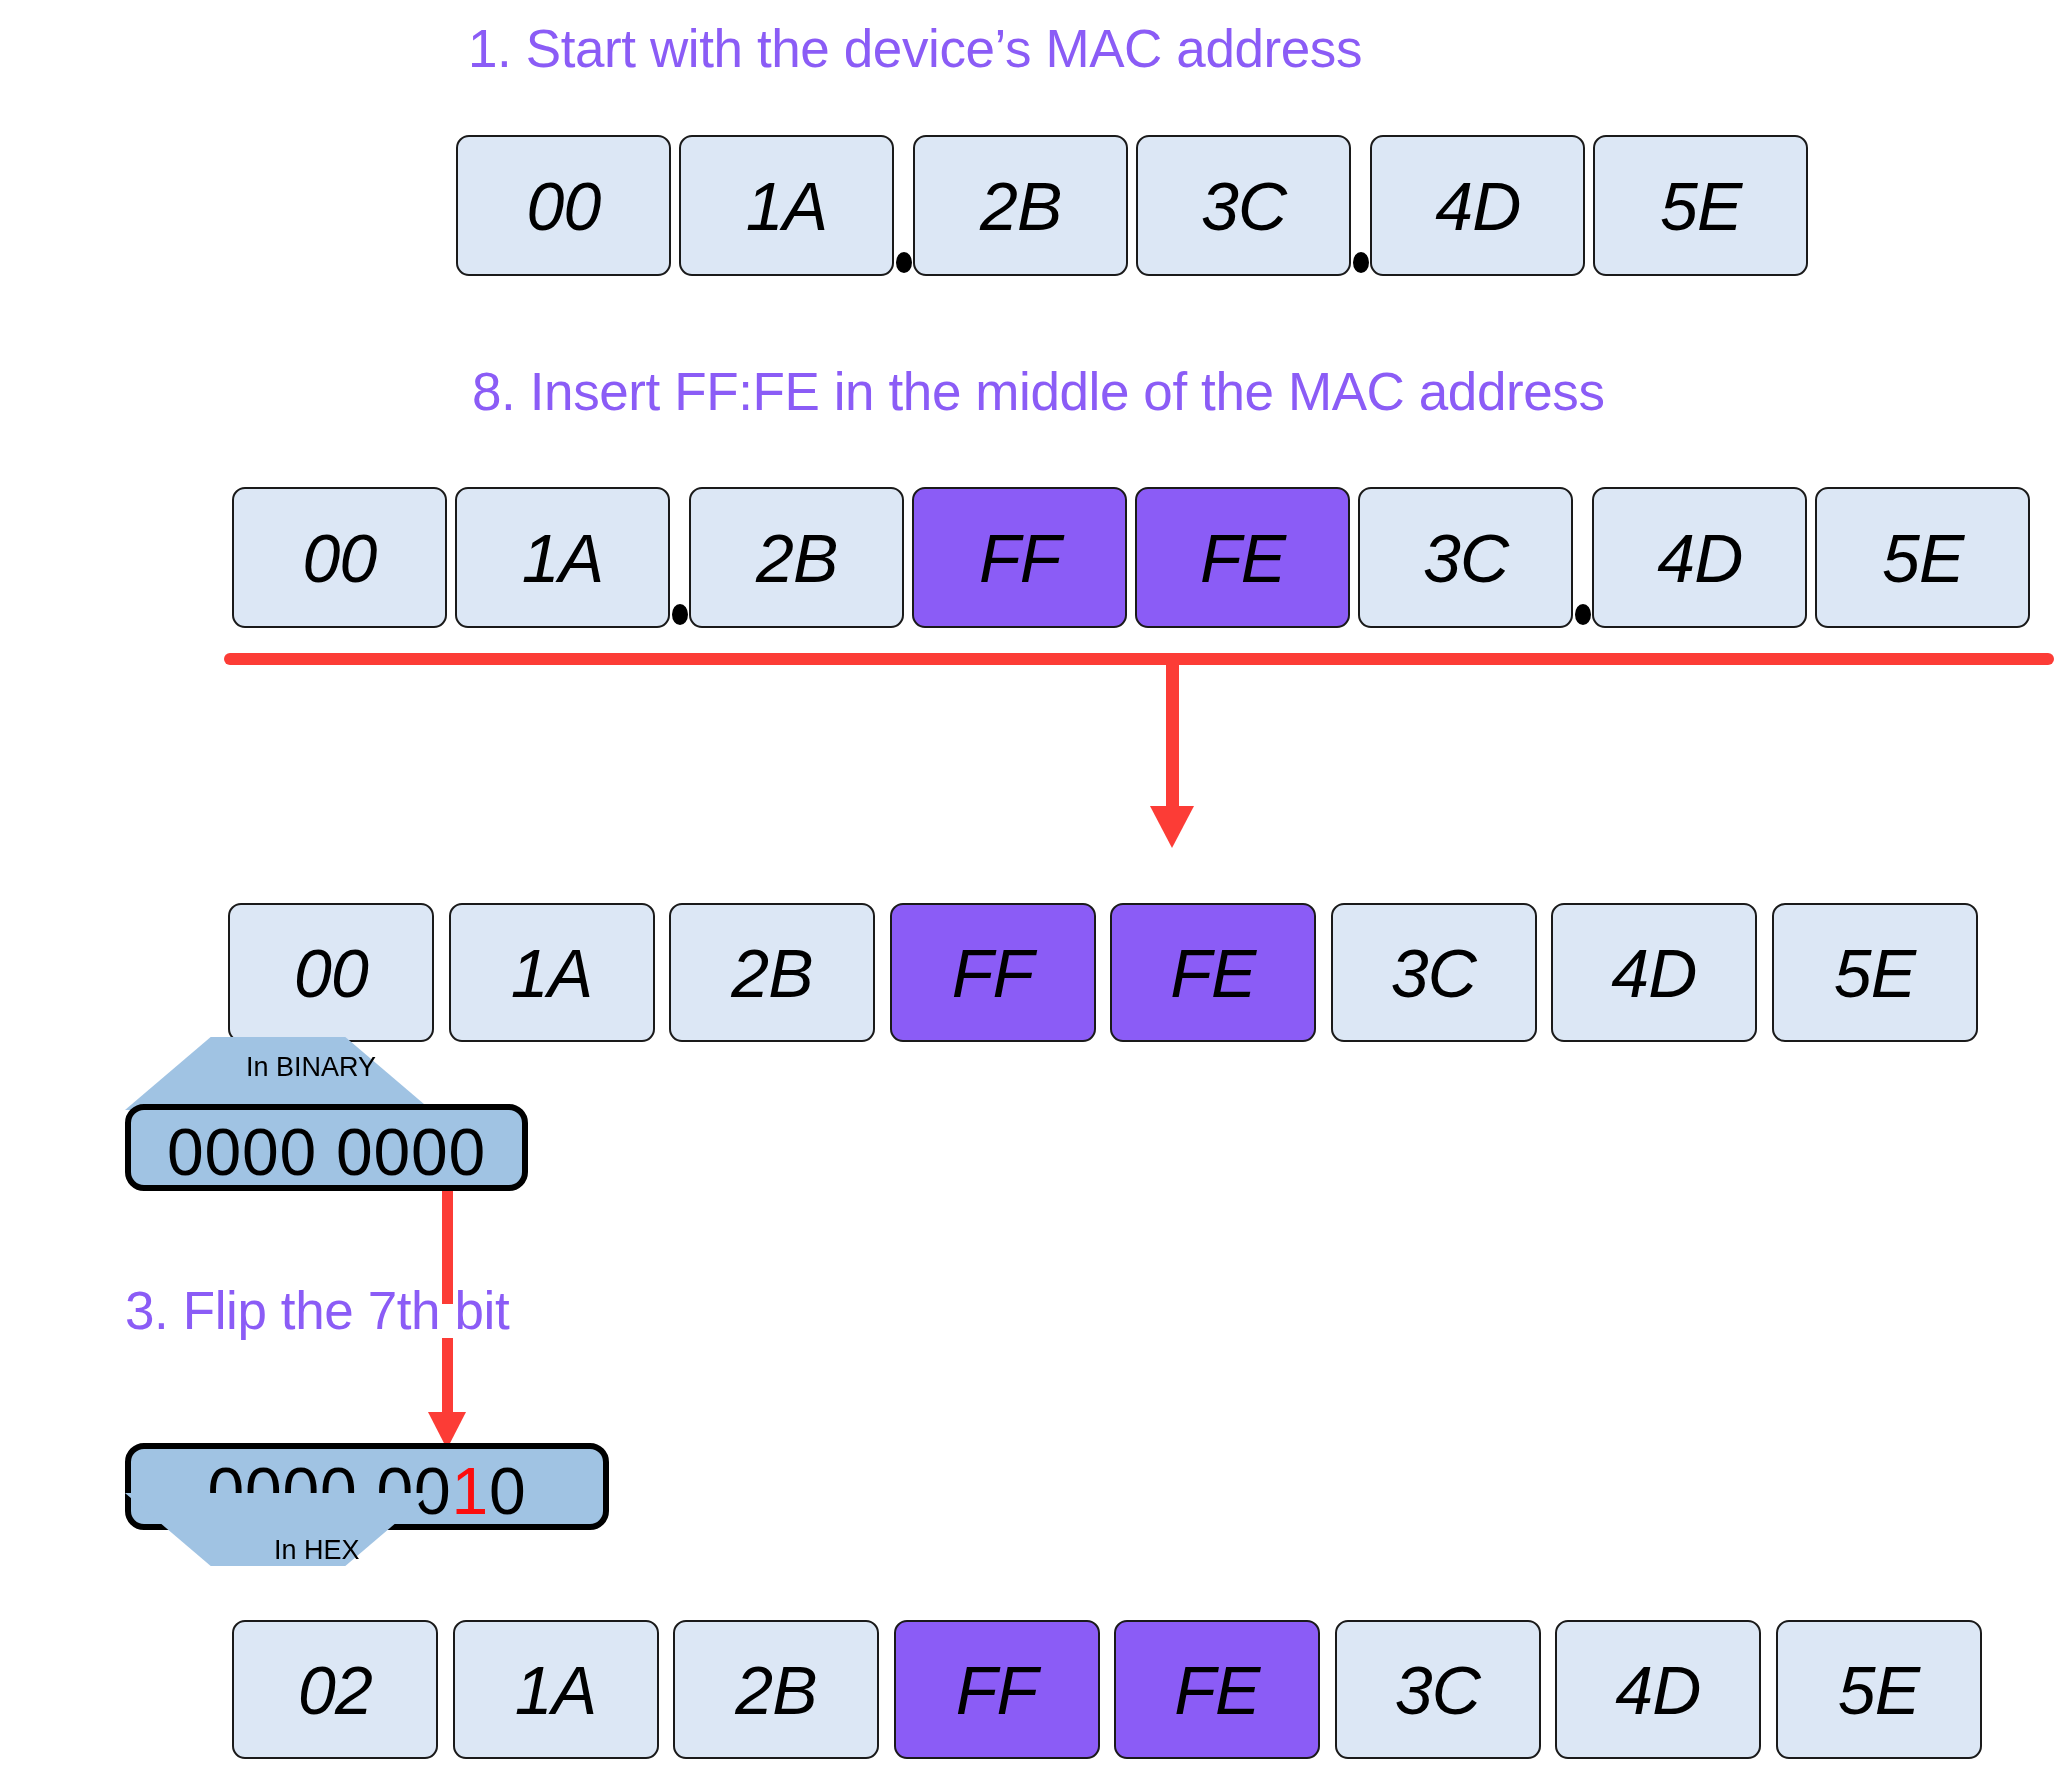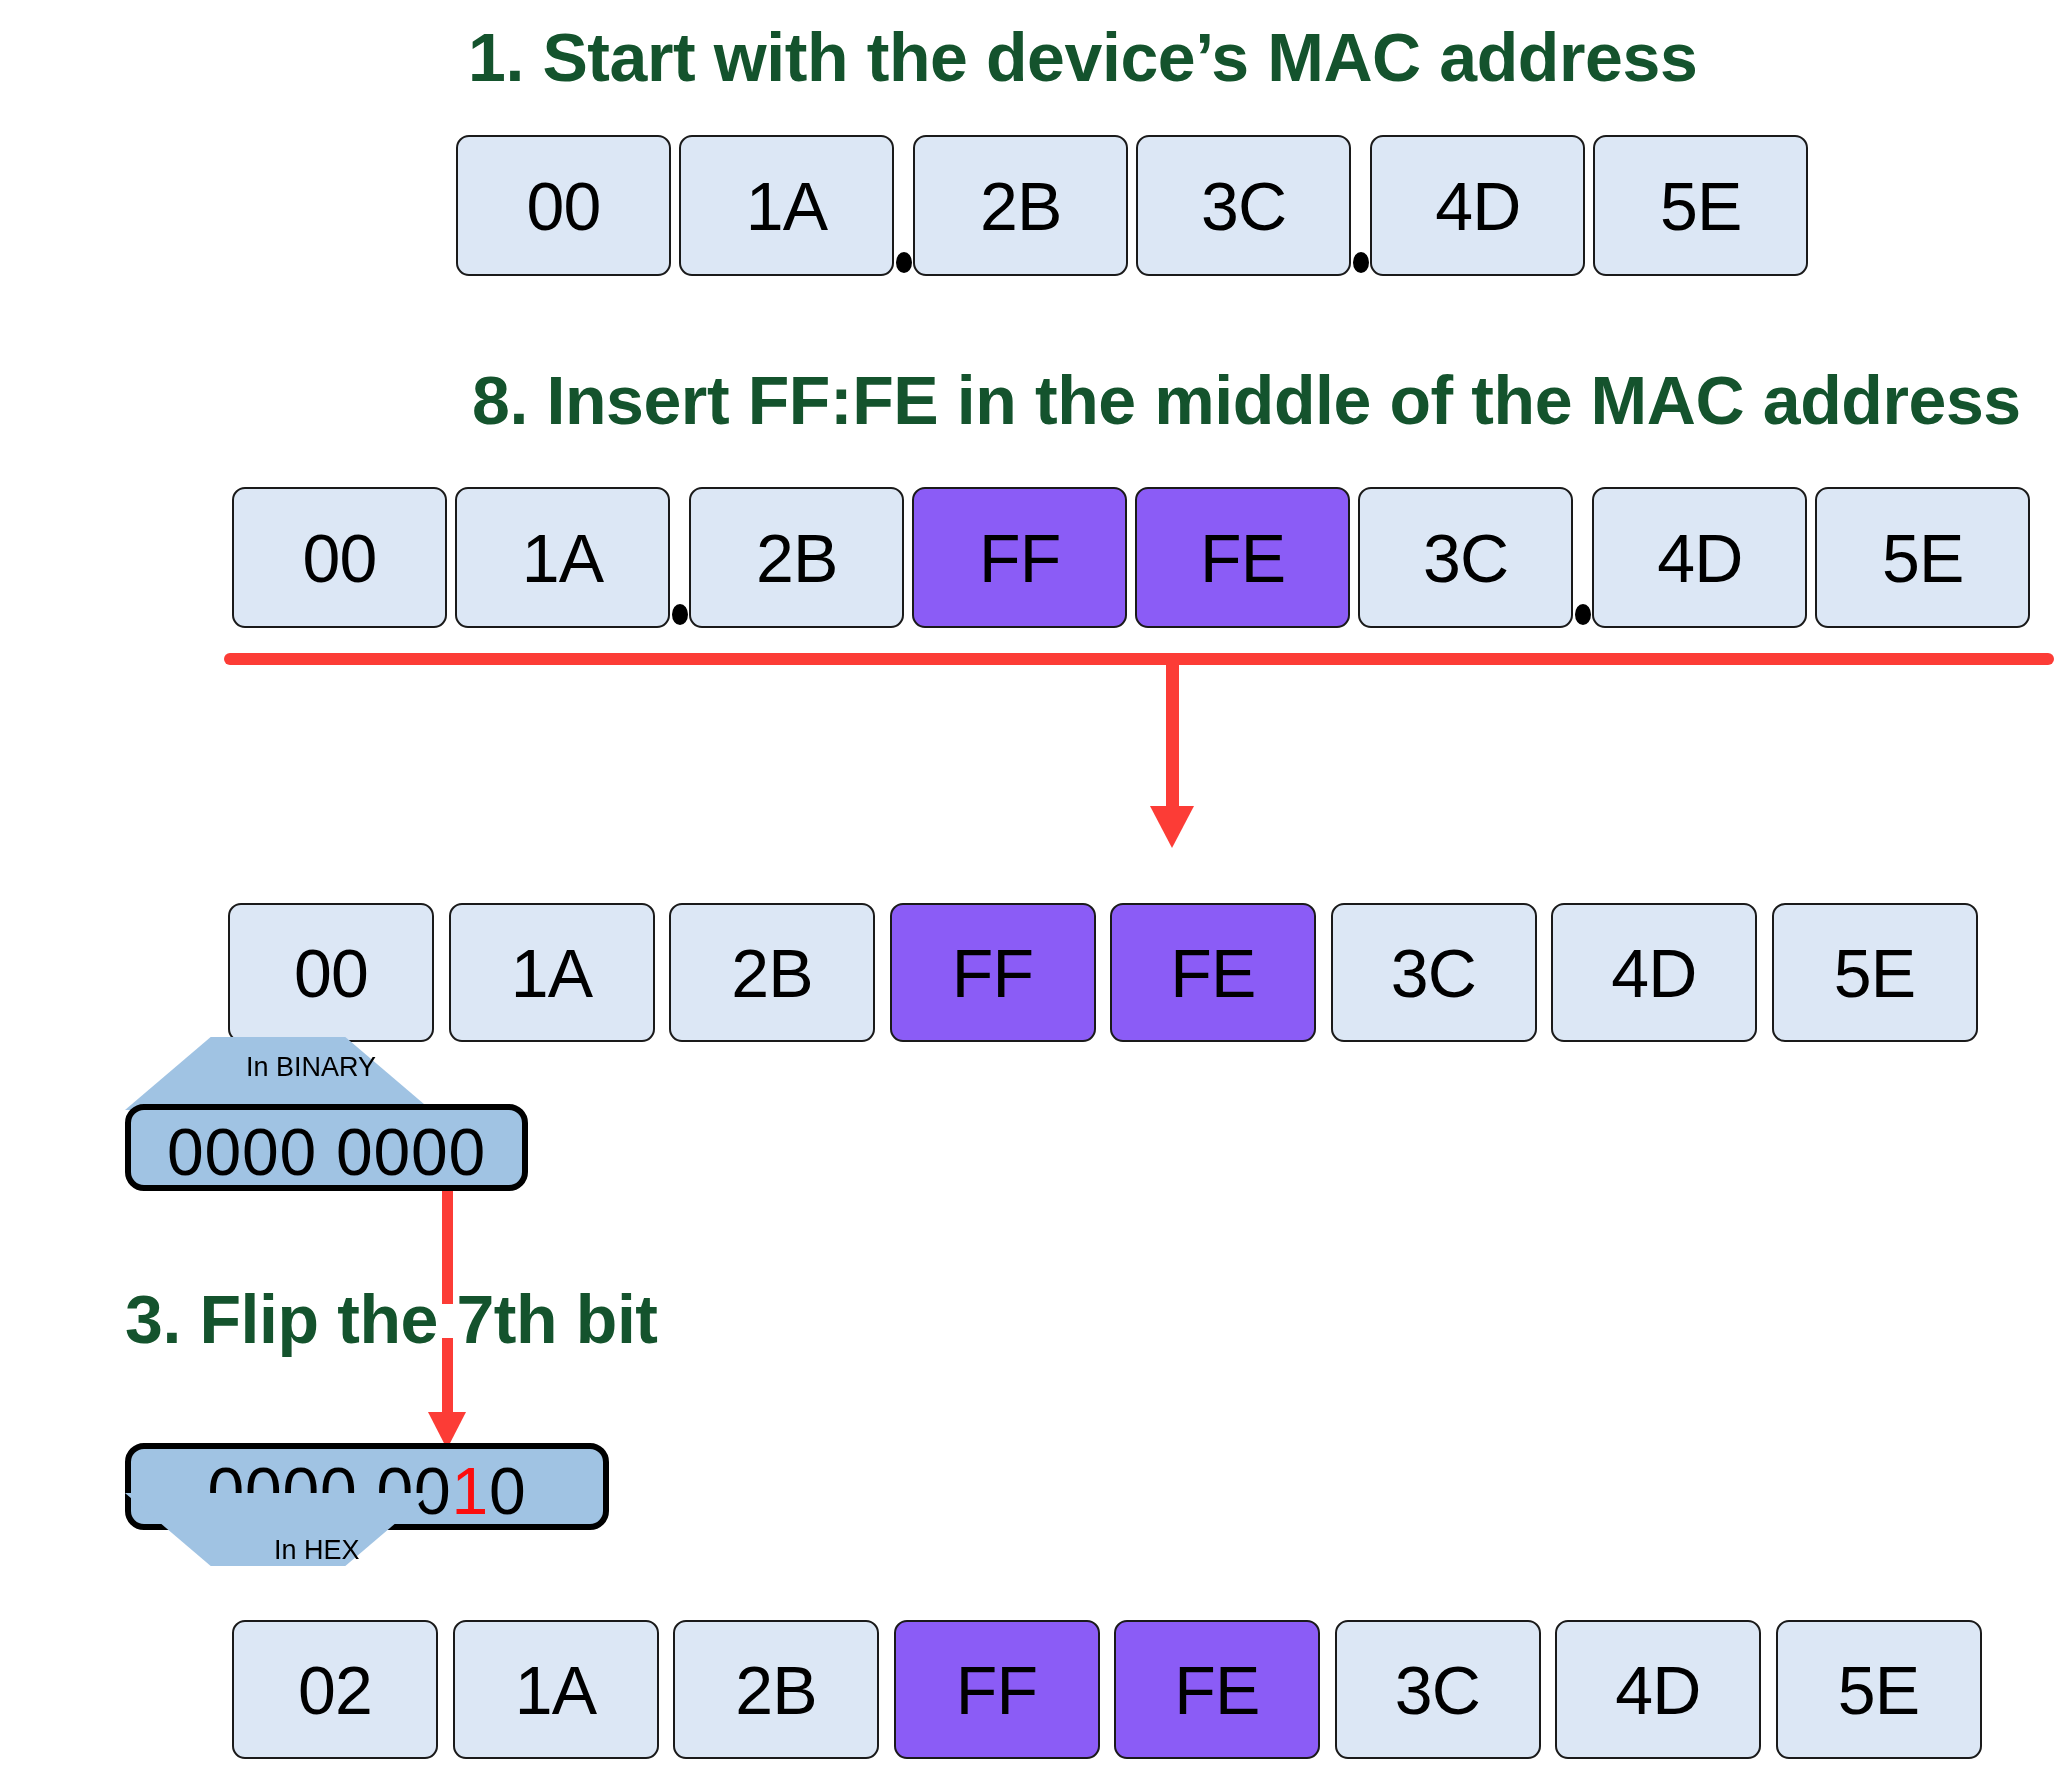--- a/index.html
+++ b/index.html
@@ -16,35 +16,36 @@
   }
 
   .stage {
     position: absolute;
     inset: 0;
   }
 
   
   .heading {
     position: absolute;
-    font-size: 68px;
-    font-weight: 700;
-    color: #14532d;
+    font-size: 53px;
+    font-weight: 400;
+    color: #8b5cf6;
     white-space: nowrap;
     letter-spacing: -0.4px;
   }
   #heading-1 { left: 468px;  top: 18px; }
   #heading-2 { left: 472px;  top: 361px; }
   #heading-3 { left: 125px;  top: 1280px; text-align: right; }
 
   
   .byte-row {
     position: absolute;
     display: flex;
     align-items: center;
+    font-style: italic;
   }
   .byte-box {
     box-sizing: border-box;
     border: 2.4px solid #1a1a1a;
     border-radius: 13px;
     background: #dce7f5;
     display: flex;
     align-items: center;
     justify-content: center;
     font-size: 68px;

